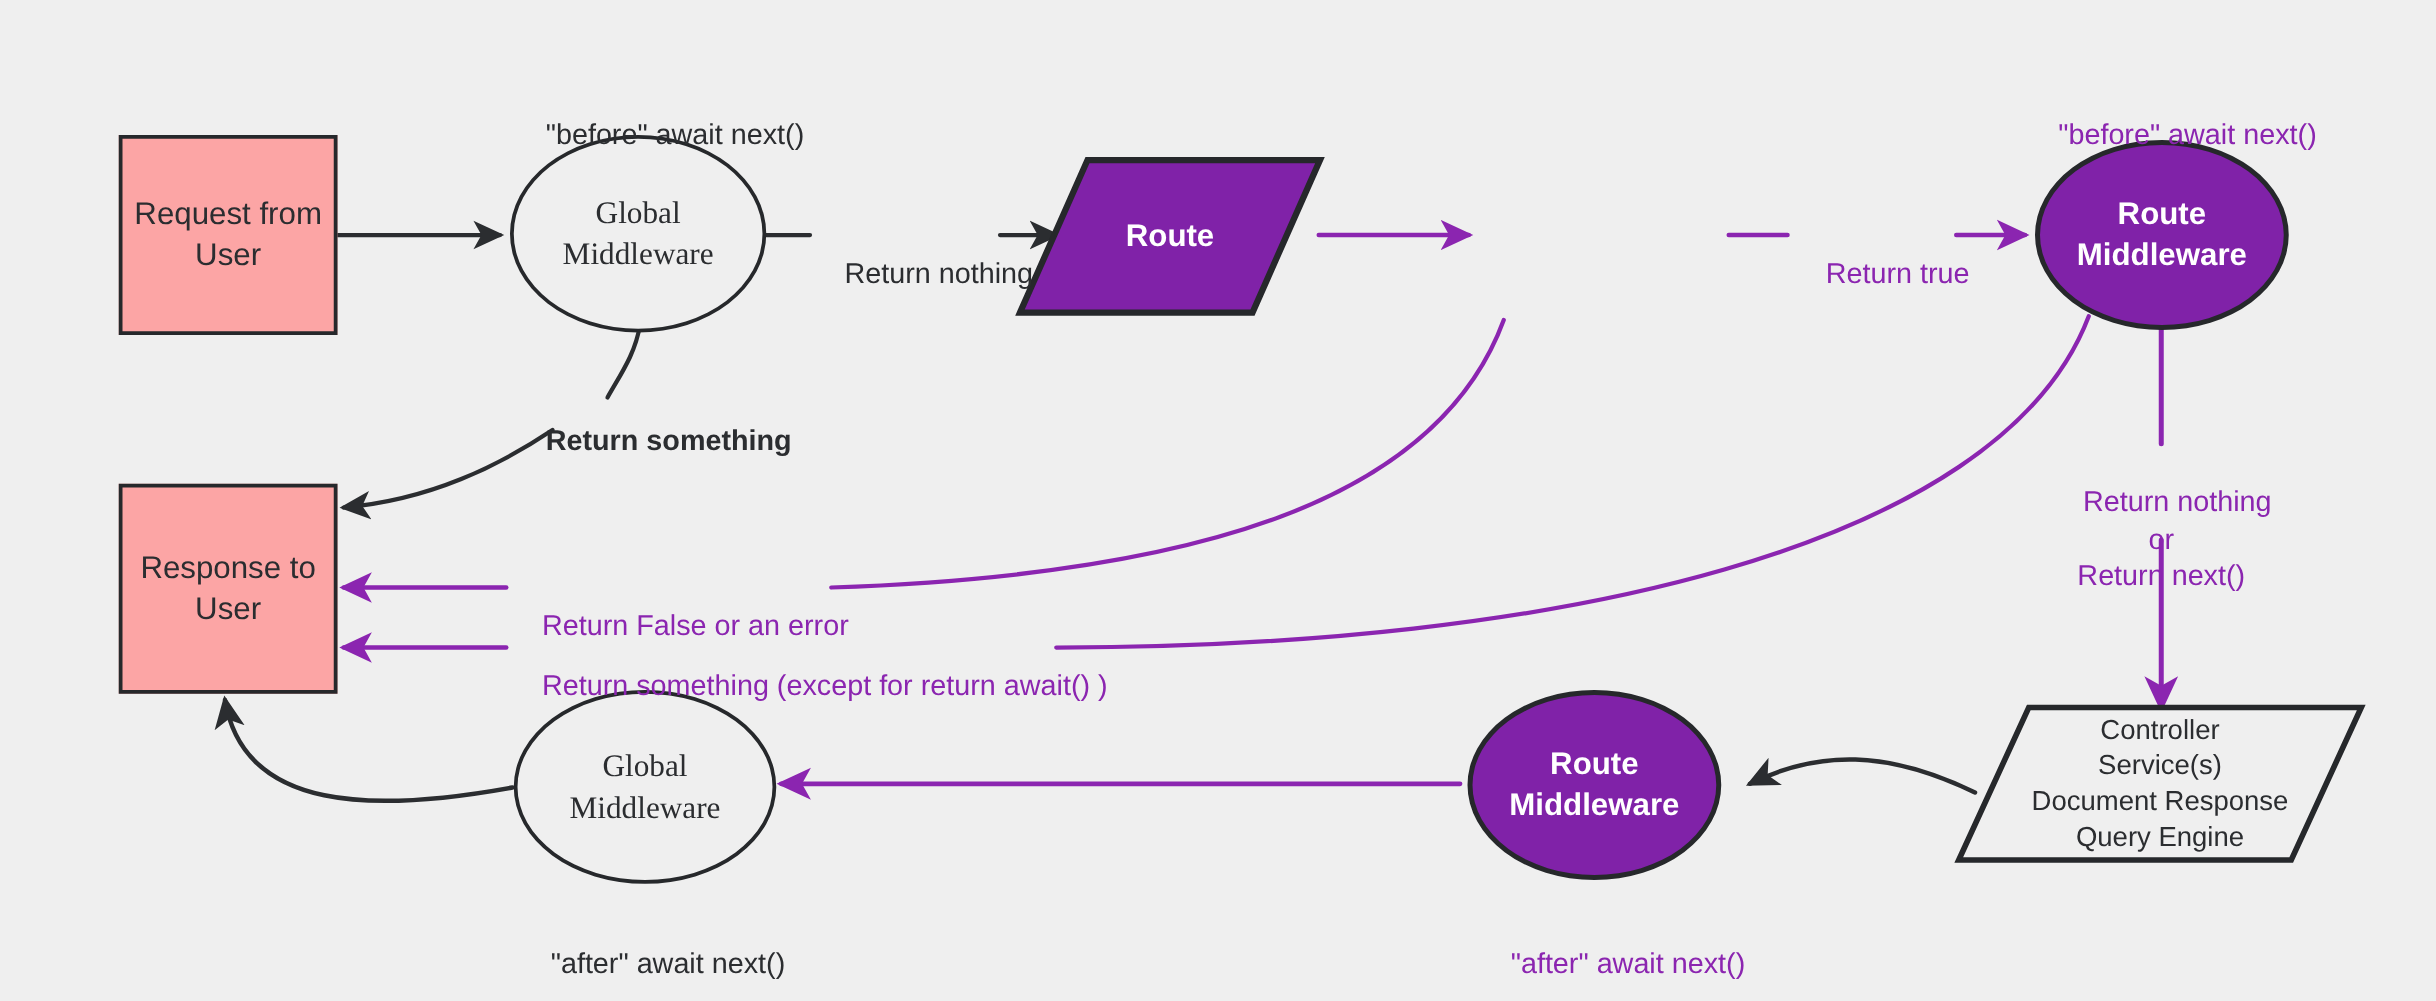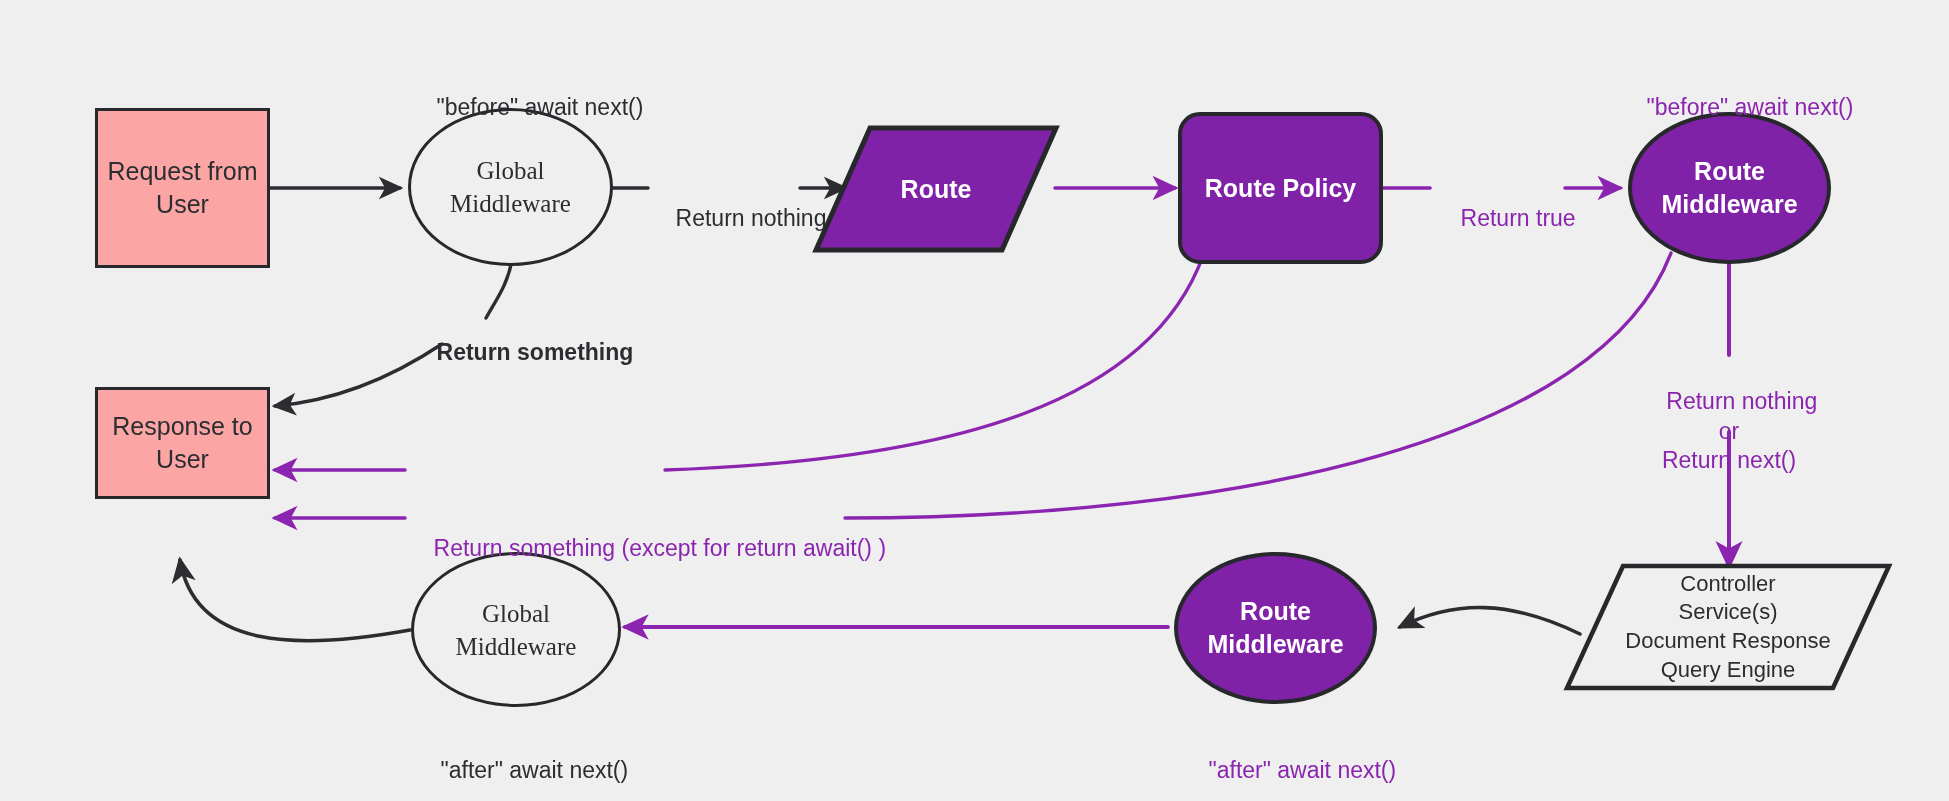--- a/index.html
+++ b/index.html
@@ -172,23 +172,20 @@
 
   <div class="para para-purple" style="left:812px; top:124px; width:248px; height:130px;">
     <svg width="248" height="130" viewBox="0 0 248 130">
       <polygon points="58,4 244,4 190,126 4,126" fill="#8022a8" stroke="#26282b" stroke-width="5"></polygon>
     </svg>
     <div class="para-label">
       <span style="white-space:pre-line">Route</span>
     </div>
   </div>
 
-  <div class="node roundrect-purple" style="left:1178px; top:112px; width:205px; height:152px;">
-    <span style="white-space:pre-line">Route Policy</span>
-  </div>
 
   <div class="node ellipse-purple" style="left:1628px; top:112px; width:203px; height:152px;">
     <span style="white-space:pre-line">Route
 Middleware</span>
   </div>
 
   <div class="para para-plain" style="left:1563px; top:562px; width:330px; height:130px;">
     <svg width="330" height="130" viewBox="0 0 330 130">
       <polygon points="60,4 326,4 270,126 4,126" fill="#efefef" stroke="#26282b" stroke-width="4.5"></polygon>
     </svg>
@@ -203,21 +200,21 @@
   <div class="node ellipse-purple" style="left:1174px; top:552px; width:203px; height:152px;">
     <span style="white-space:pre-line">Route
 Middleware</span>
   </div>
 
   <div class="node ellipse-plain" style="left:411px; top:552px; width:210px; height:155px;">
     <span style="white-space:pre-line">Global
 Middleware</span>
   </div>
 
-  <div class="node rect-plain" style="left:95px; top:387px; width:175px; height:112px;">
+  <div class="node rect-plain" style="left:95px; top:387px; width:175px; height:168px;">
     <span style="white-space:pre-line">Response to
 User</span>
   </div>
 
   <div class="lbl dark" style="left:411px; top:64px;">
     <span>"before" await next()</span>
   </div>
 
   <div class="lbl purple" style="left:1621px; top:64px;">
     <span>"before" await next()</span>
@@ -228,20 +225,23 @@
   </div>
 
   <div class="lbl dark" style="left:650px; top:175px;">
     <span>Return nothing</span>
   </div>
 
   <div class="lbl purple" style="left:1435px; top:175px;">
     <span>Return true</span>
   </div>
 
+  <div class="lbl purple" style="left:408px; top:457px;">
+    <span>Return False or an error</span>
+  </div>
 
   <div class="lbl purple" style="left:408px; top:505px;">
     <span>Return something (except for return await() )</span>
   </div>
 
   <div class="lbl purple center" style="left:1609px; top:358px; width:240px;">
     <span style="white-space:pre-line">Return nothing
 or
 Return next()</span>
   </div>

